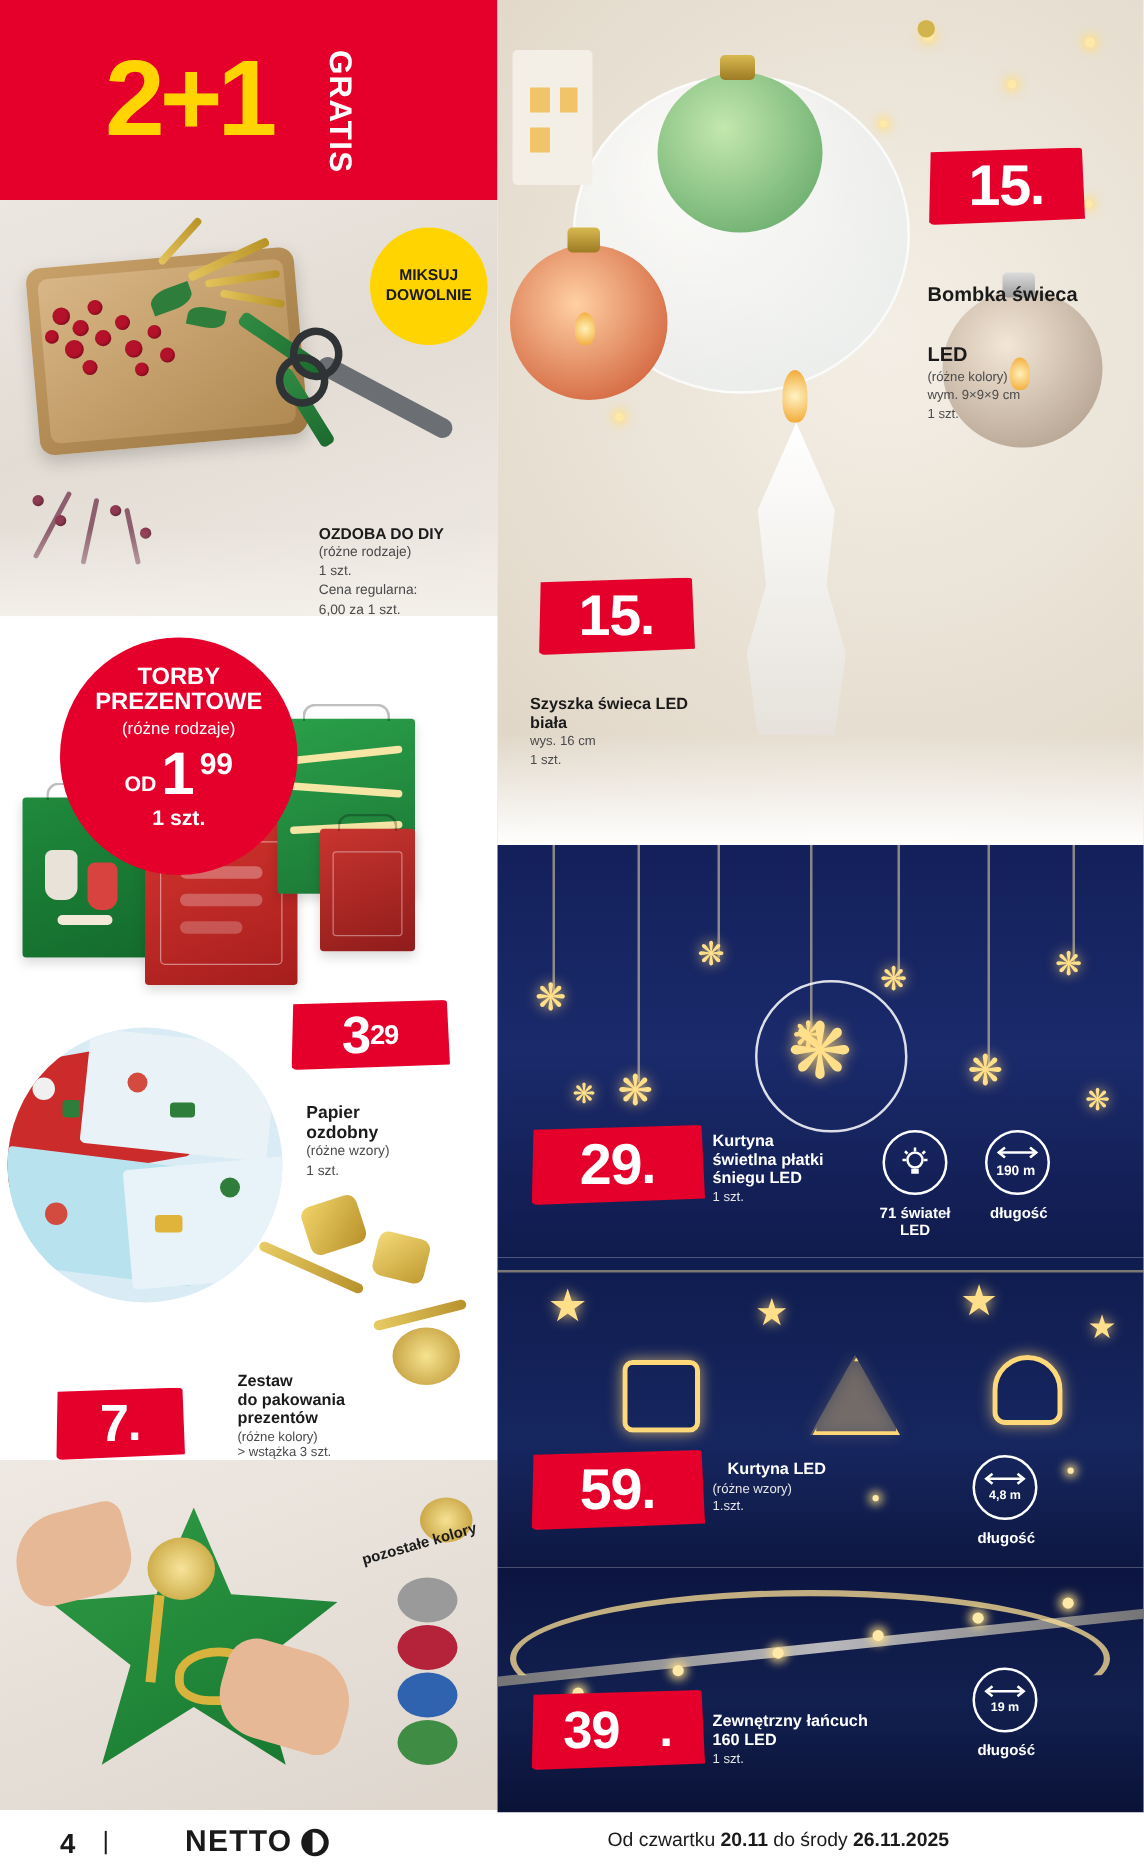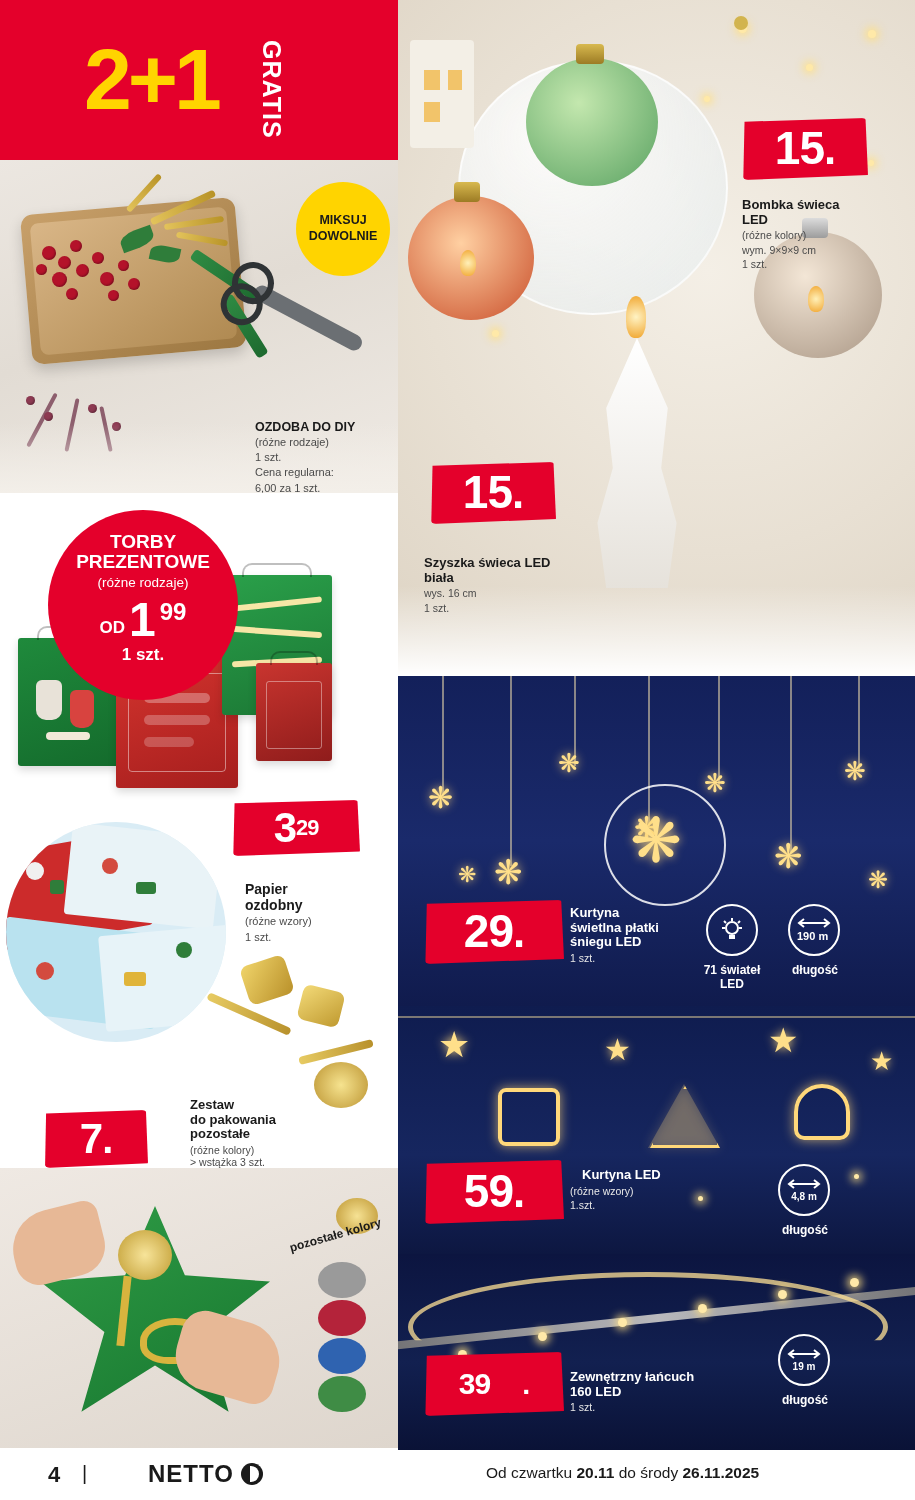--- a/index.html
+++ b/index.html
@@ -138,21 +138,21 @@
   .swatch { position:absolute; width: 48px; height: 36px; border-radius: 50%; }
 
   
   #candle-photo {
     left: 398px; top: 0; width: 517px; height: 676px;
     background: radial-gradient(circle at 60% 40%, #f4efe6 0%, #e8e0d3 55%, #ddd3c3 100%);
     overflow: hidden;
   }
   #bombka-badge { left: 742px; top: 118px; width: 126px; height: 62px; font-size: 46px; }
   #bombka-caption { left: 742px; top: 198px; width: 160px; }
-  #bombka-caption .prod-title { font-size: 13px; }
+  #bombka-caption .prod-title { font-size: 16px; margin-top: 30px; }
   #bombka-caption .prod-sub { font-size: 10.5px; margin-top: 2px; }
 
   #szyszka-badge { left: 430px; top: 462px; width: 126px; height: 62px; font-size: 46px; }
   #szyszka-caption { left: 424px; top: 556px; width: 180px; }
   #szyszka-caption .prod-title { font-size: 13px; }
   #szyszka-caption .prod-sub { font-size: 10.5px; margin-top: 2px; }
 
   
   #curtain-photo {
     left: 398px; top: 676px; width: 517px; height: 330px;
@@ -180,21 +180,21 @@
   #curtain2-caption { left: 570px; top: 1168px; width: 150px; color:#fff; }
   #curtain2-caption .prod-title { font-size: 13px; color:#fff;padding-left:12px; }
   #curtain2-caption .prod-sub { font-size: 10.5px; color:#e7e7e7; margin-top:2px; }
 
   
   #chain-photo {
     left: 398px; top: 1254px; width: 517px; height: 196px;
     background: linear-gradient(180deg,#0c1540 0%, #122050 55%, #0a1236 100%);
     overflow: hidden;
   }
-  #chain-badge { left: 424px; top: 1352px; width: 140px; height: 64px; font-size: 30px; gap: 32px; }
+  #chain-badge { left: 424px; top: 1352px; width: 140px; height: 64px; font-size: 42px; gap: 32px; }
   #chain-caption { left: 570px; top: 1370px; width: 150px; color:#fff; }
   #chain-caption .prod-title { font-size: 13px; color:#fff; }
   #chain-caption .prod-sub { font-size: 10.5px; color:#e7e7e7; margin-top:2px; }
 
   
   #footer { left: 0; top: 1450px; width: 915px; height: 50px; background: #fff; }
   #page-num { left: 48px; top: 1462px; font-size: 22px; font-weight: 700; color: #1a1a1a; }
   #sep-bar { left: 82px; top: 1462px; font-size: 20px; color: #1a1a1a; }
   #netto-logo { left: 104px; top: 1460px; display:flex; align-items:center; gap: 7px; }
   #netto-logo .word { font-size: 24px; font-weight: 700; letter-spacing: 1px; color:#1a1a1a;margin-left:44px; }
@@ -341,21 +341,21 @@
   <div class="abs" style="left:314px;top:1062px;width:54px;height:46px;background:radial-gradient(circle,#f6e38f,#bb9330);border-radius:50%;"></div>
 
   <div class="price-badge abs ribbon-edge" id="set-badge">
     <span class="num">7</span>
       <span class="dash">.</span>
   </div>
 
   <div class="abs" id="set-caption">
     <div class="prod-title">Zestaw</div>
     <div class="prod-title">do pakowania</div>
-    <div class="prod-title">pozostałe</div>
+    <div class="prod-title">prezentów</div>
     <div class="prod-sub">(różne kolory)</div>
     <div class="bullet">&gt; wstążka  3 szt.</div>
     <div class="bullet">&gt; kokarda kwiat  2 szt.</div>
     <div class="bullet">&gt; kokarda gwiazda  8 szt.</div>
     <div class="prod-sub">1 kpl.</div>
   </div>
 
   <div class="abs" id="hands-photo">
 
     <div class="abs" style="left:40px;top:38px;width:230px;height:210px;background:linear-gradient(150deg,#2f9c46,#17762f);

